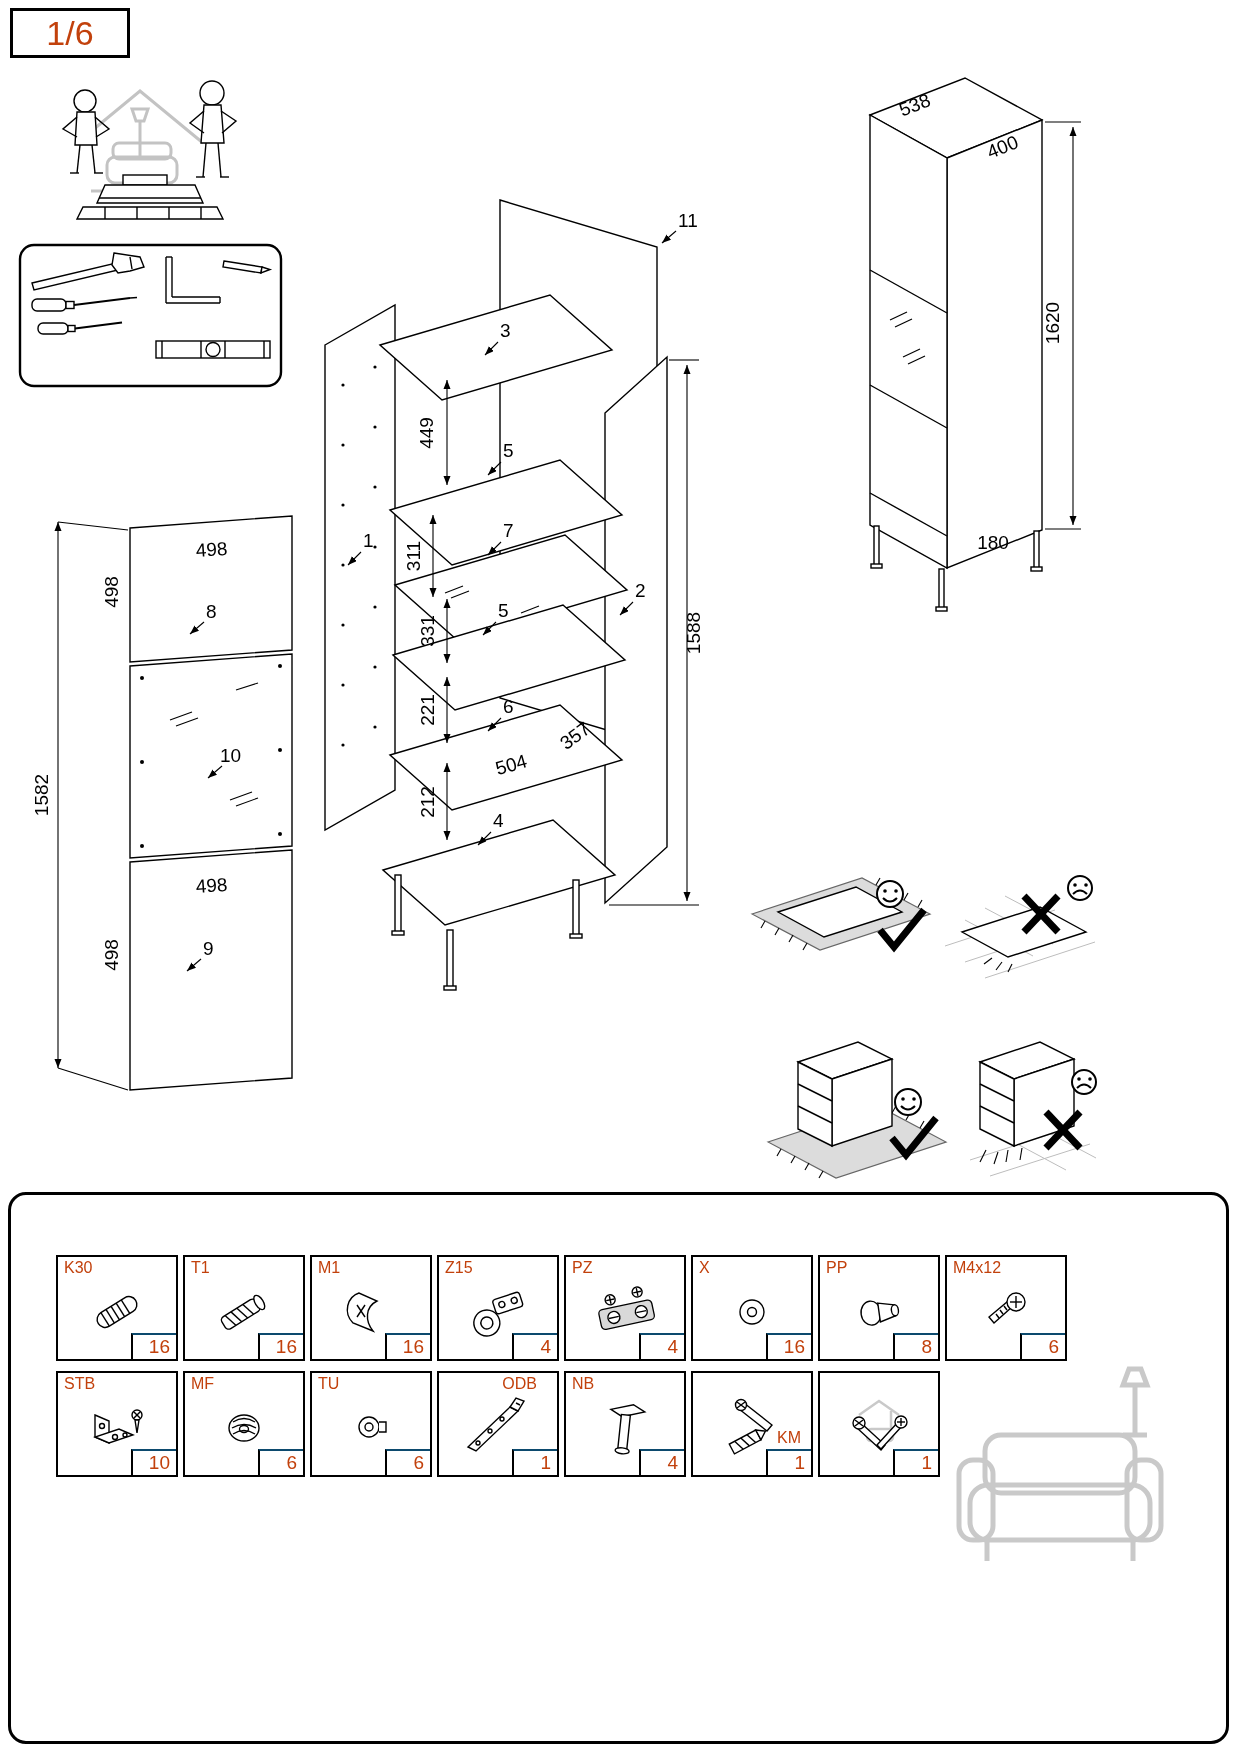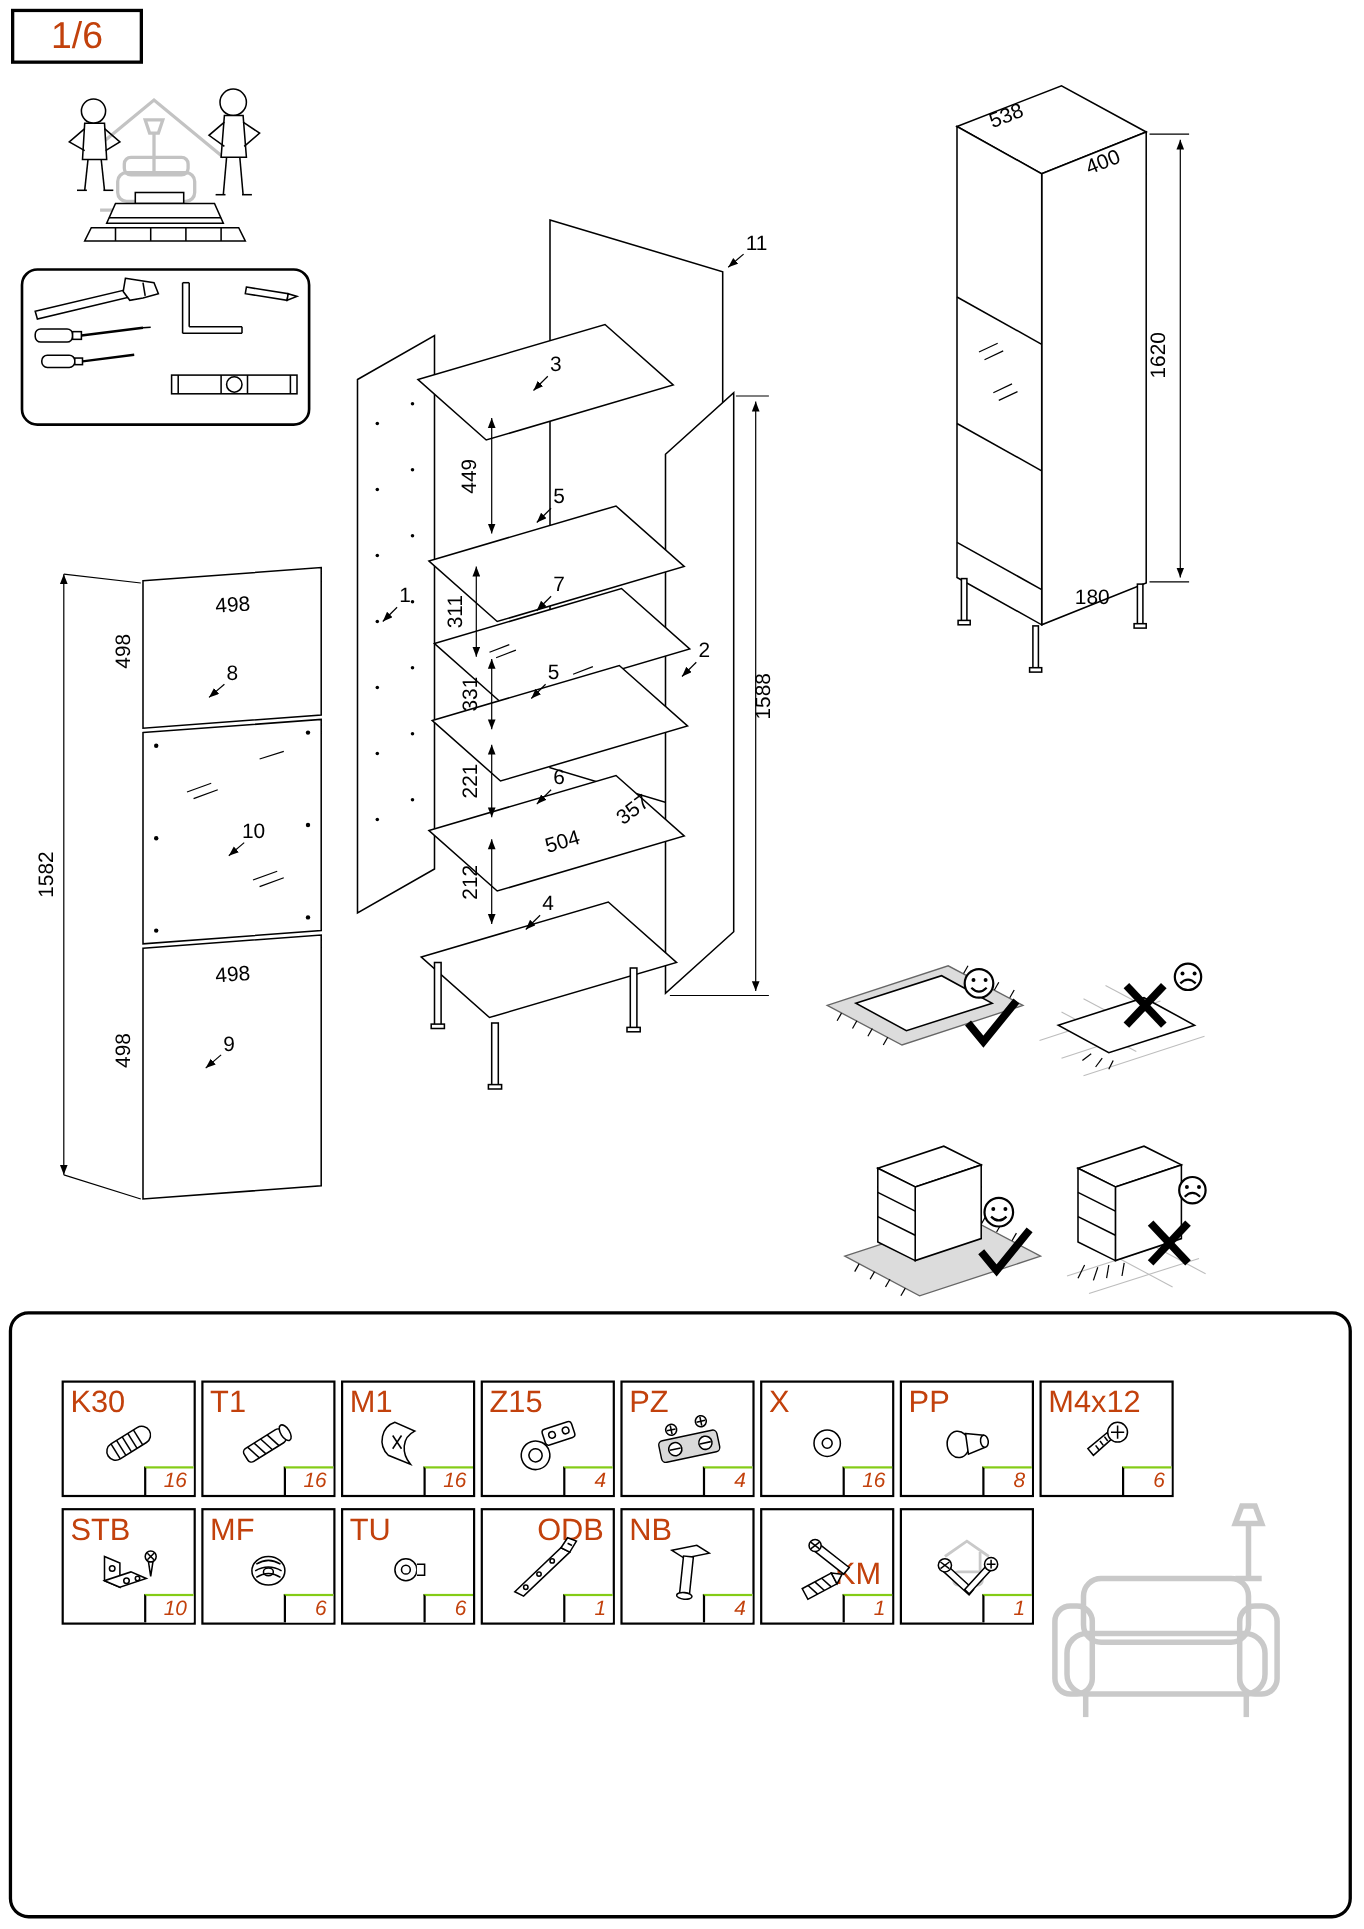--- a/index.html
+++ b/index.html
@@ -33,28 +33,28 @@
     position:absolute;left:8px;top:1192px;width:1221px;height:552px;
     border:3px solid #000;border-radius:18px;box-sizing:border-box;
   }
   .hw-row{position:absolute;left:45px;display:flex;gap:5px;}
   .hw-row-1{top:60px}
   .hw-row-2{top:176px}
   .hw-cell{
     position:relative;width:122px;height:106px;border:2px solid #000;
     background:#fff;box-sizing:border-box;
   }
-  .hw-label{position:absolute;top:2px;left:6px;font-size:28px;}
-  .hw-label.label-right{left:auto;right:8px;}
+  .hw-label{position:absolute;top:2px;left:6px;font-size:16px;}
+  .hw-label.label-right{left:auto;right:20px;}
   .hw-label.label-km{top:auto;bottom:28px;left:auto;right:10px;}
   .hw-qty{
     position:absolute;bottom:0;right:0;width:45px;height:26px;
-    border-top:2px solid #84cc16;border-left:2px solid #000;box-sizing:border-box;
+    border-top:2px solid #0c4a6e;border-left:2px solid #000;box-sizing:border-box;
     display:flex;align-items:center;justify-content:flex-end;
-    padding-right:6px;font-size:19px;background:#fff;font-style:italic;
+    padding-right:6px;font-size:19px;background:#fff;
   }
   .hw-icon{position:absolute;left:50%;top:54%;transform:translate(-50%,-50%);}
 </style>
 </head>
 <body>
 
 <div class="page">
 
   <div class="page-number-box">
     <span>1/6</span>

